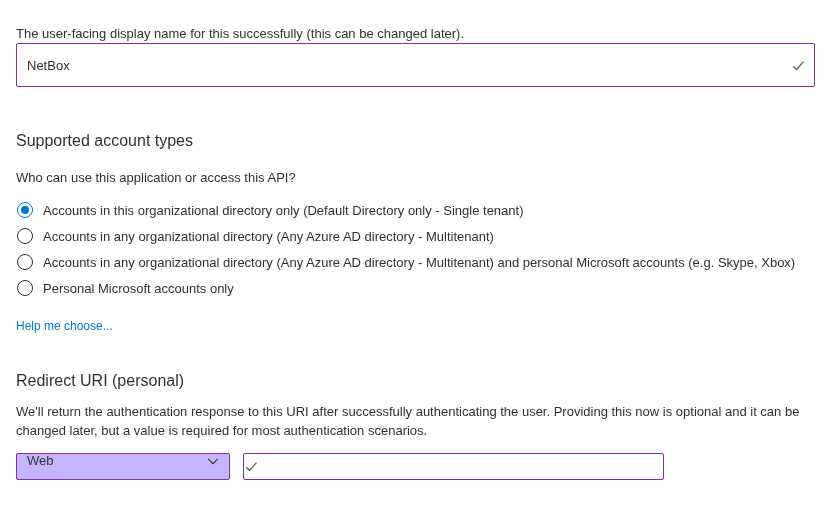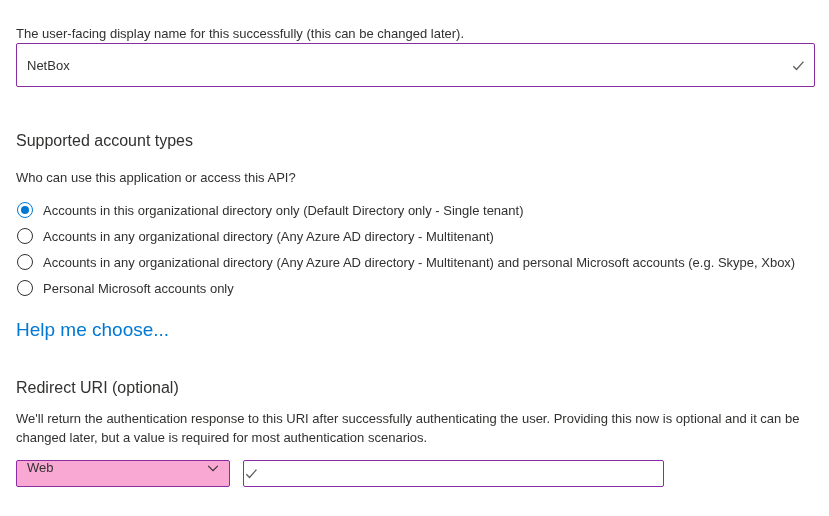--- a/index.html
+++ b/index.html
@@ -87,21 +87,21 @@
   }
   .radio-label {
     font-size: 13px;
     color: #323130;
     margin-left: 10px;
     white-space: nowrap;
   }
   .help-link {
     display: inline-block;
     margin-top: 18px;
-    font-size: 19px;
+    font-size: 12px;
     color: #0078d4;
     text-decoration: none;
     cursor: pointer;
   }
 
   
   .redirect-section { margin-top: 36px; }
   .redirect-desc { margin-top: 11px; max-width: 799px; }
   .redirect-row {
     margin-top: 13px;
@@ -111,21 +111,21 @@
   .dropdown {
     width: 214px;
     height: 27px;
     border: 1px solid #8a2da5;
     border-radius: 2px;
     display: flex;
     align-items: center;
     justify-content: space-between;
     padding: 0 9px 12px 10px;
     cursor: pointer;
-    background: #f9a8d4;
+    background: #c4b5fd;
   }
   .dropdown-value { font-size: 13px; color: #323130; }
   .uri-field {
     margin-top: 0;
     margin-left: 13px;
     width: 421px;
     height: 27px;
   }
 </style>
 </head>
@@ -166,21 +166,21 @@
       <div class="radio-row">
         <span class="radio-circle"></span>
         <span class="radio-label">Personal Microsoft accounts only</span>
       </div>
     </div>
 
     <a class="help-link">Help me choose...</a>
   </div>
 
   <div class="redirect-section">
-    <div class="section-title">Redirect URI (optional)</div>
+    <div class="section-title">Redirect URI (personal)</div>
 
     <div class="hint-text redirect-desc">We'll return the authentication response to this URI after successfully authenticating the user. Providing this now is optional and it can be changed later, but a value is required for most authentication scenarios.</div>
 
     <div class="redirect-row">
       <div class="dropdown">
         <span class="dropdown-value">Web</span>
         <span style="display:flex;align-items:center;">
           <svg width="14" height="14" viewBox="0 0 16 16">
             <path d="M2.5 5.5l5.5 5.5 5.5-5.5" stroke="#323130" stroke-width="1.3" fill="none"></path>
           </svg>

